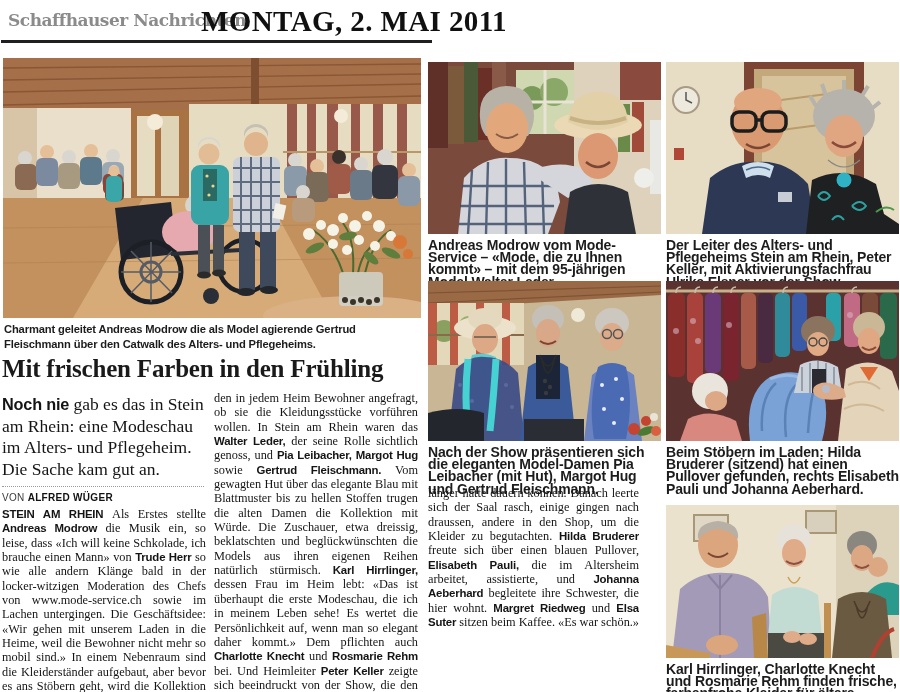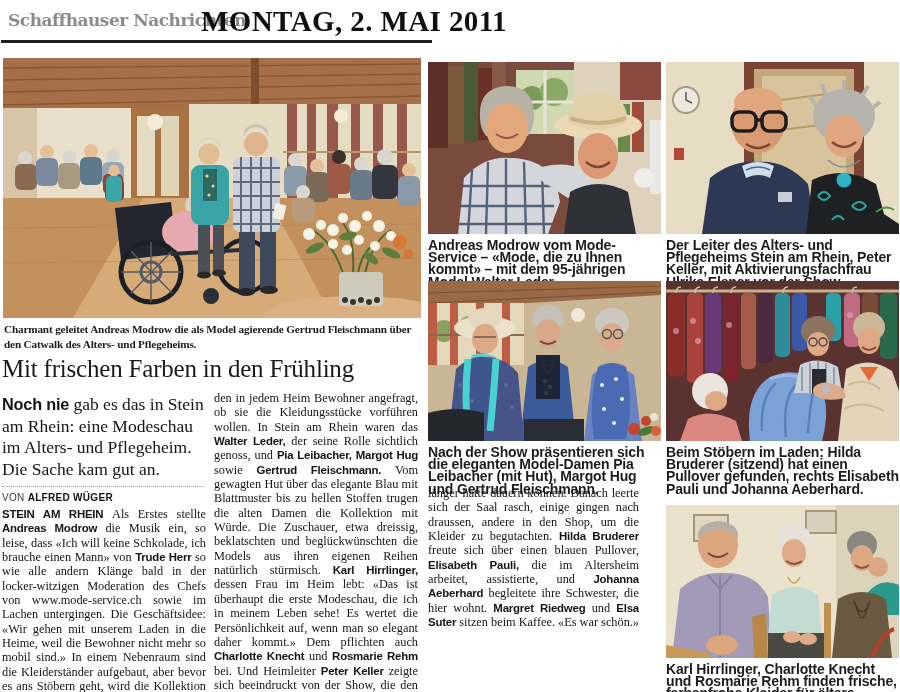--- a/index.html
+++ b/index.html
@@ -4,32 +4,32 @@
 <style>
   html,body{margin:0;padding:0;background:#ffffff}
   .page{position:relative;width:900px;height:692px;background:#fff;overflow:hidden;
         color:#1a1a1a;font-family:"Liberation Serif",serif}
   .abs{position:absolute}
   .masthead-name{font-family:"DejaVu Serif",serif;font-weight:bold;font-size:17px;
                  color:#8b8b8b;letter-spacing:-0.5px}
   .masthead-date{font-family:"Liberation Serif",serif;font-weight:bold;font-size:29px;
                  color:#101010;letter-spacing:0.4px}
   .masthead-rule{border-top:3px solid #1f1f1f;width:431px;height:0}
-  .headline{font-family:"Liberation Serif",serif;font-weight:normal;font-size:25px;
+  .headline{font-family:"Liberation Serif",serif;font-weight:bold;font-size:25px;
             letter-spacing:-0.2px;white-space:nowrap}
   .lede{font-family:"Liberation Serif",serif;font-size:17.5px;line-height:21.5px;color:#141414}
   .bn{font-family:"Liberation Sans",sans-serif;font-weight:700;font-size:0.93em;letter-spacing:-0.2px}
   .body-col{font-family:"Liberation Serif",serif;font-size:12.3px;line-height:14.35px;
             text-align:justify;overflow:hidden;color:#141414}
   .byline{font-family:"Liberation Sans",sans-serif;font-size:10px;color:#3a3a3a;
           border-top:1px dotted #9a9a9a;padding-top:5px;letter-spacing:0.3px}
   .byline .name{font-weight:700;color:#111}
   .caption{font-family:"Liberation Sans",sans-serif;font-weight:bold;font-size:14px;
            line-height:12.2px;color:#1c1c1c;letter-spacing:-0.15px}
-  .caption-main{font-family:Liberation Serif, serif;font-weight:bold;font-size:11.2px;
+  .caption-main{font-family:Liberation Sans, sans-serif;font-weight:bold;font-size:11.2px;
                 line-height:14.5px;color:#1c1c1c;letter-spacing:-0.15px}
   figure{margin:0;padding:0}
   svg{display:block}
 </style>
 </head>
 <body>
 
 <div class="page">
 
   <div class="abs masthead-name" style="left:8px;top:10px">Schaffhauser Nachrichten</div>

